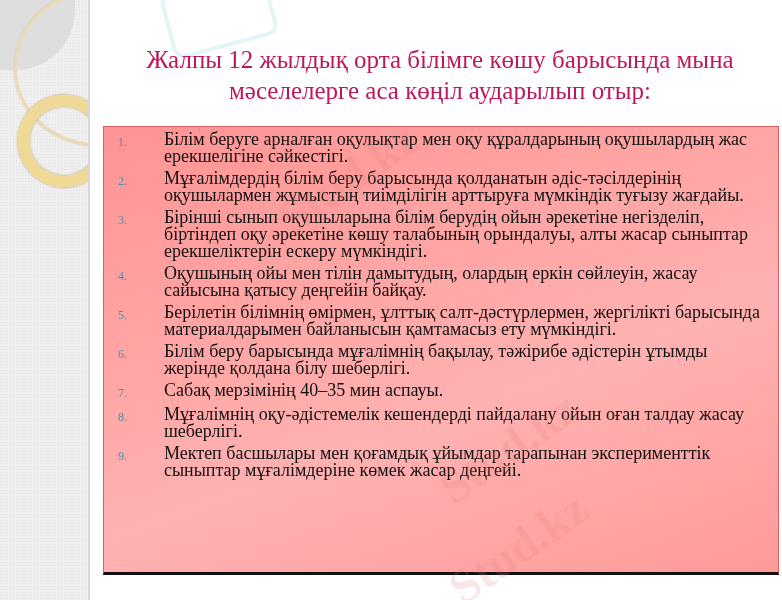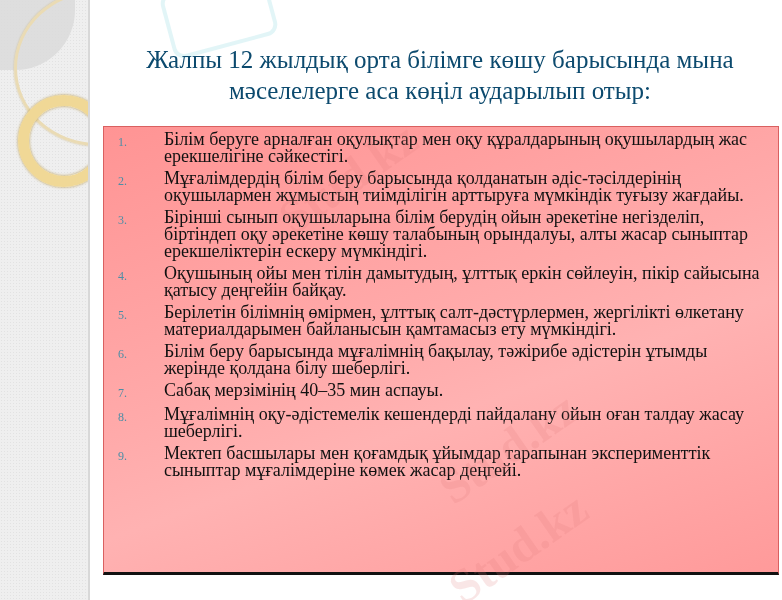--- a/index.html
+++ b/index.html
@@ -6,21 +6,21 @@
   body { width:782px; height:600px; position:relative; overflow:hidden; background:#ffffff; font-family:"Liberation Serif", "DejaVu Serif", serif; }
   .left-panel { position:absolute; left:0; top:0; width:88px; height:600px;
     background-color:#efefef;
     background-image: radial-gradient(#e2e2e2 0.6px, transparent 0.8px);
     background-size:3px 3px;
     border-right:2px solid #d8d8d8; overflow:hidden; }
   .leaf { position:absolute; left:-20px; top:-30px; width:95px; height:100px; background:#dcdcdc; border-radius:0 0 60px 0; opacity:.9; }
   .ring-big { position:absolute; left:14px; top:-10px; width:160px; height:150px; border-radius:50%; border:3px solid #eadbb4; box-shadow:0 0 2px #cbb98a; }
   .ring-gold { position:absolute; left:18px; top:95px; width:70px; height:70px; border-radius:50%; border:11px solid #f0d896; box-shadow: inset 0 0 3px #b89a4d, 0 0 3px #b89a4d; }
   .watermark-logo { position:absolute; left:165px; top:-20px; width:100px; height:60px; border:4px solid #cfeef2; border-radius:12px; transform:rotate(-15deg); opacity:.6; }
-  .title { position:absolute; left:105px; top:44px; width:670px; text-align:center; color:#0c4a6e; font-size:25px; line-height:31px; }
+  .title { position:absolute; left:105px; top:44px; width:670px; text-align:center; color:#be185d; font-size:25px; line-height:31px; }
   .content-box { position:absolute; left:103px; top:126px; width:676px; height:449px;
     background: linear-gradient(160deg, #ff9494 0%, #ffaaaa 45%, #ffb2b2 60%, #ff9a9a 100%);
     border:1px solid #d96060; border-bottom:3px solid #111; box-sizing:border-box; }
   .list { list-style:none; margin:0; padding:4px 0 0 0; }
   .item { display:flex; margin-bottom:5px; }
   .num { width:60px; flex:0 0 60px; padding-left:14px; box-sizing:border-box; color:#4d8ea6; font-size:12px; line-height:16px; padding-top:3px; }
   .text { flex:1; color:#111; font-size:18px; line-height:17px; padding-right:6px; }
   .wm-text { position:absolute; color:#e07a7a; opacity:.18; font-size:48px; font-weight:bold; transform:rotate(-35deg); pointer-events:none; font-family:"Liberation Serif", serif; }
 </style>
 </head>
@@ -45,25 +45,25 @@
     <li class="item">
         <span class="num">2.</span>
         <span class="text">Мұғалімдердің білім беру барысында қолданатын әдіс-тәсілдерінің оқушылармен жұмыстың тиімділігін арттыруға мүмкіндік туғызу жағдайы.</span>
       </li>
     <li class="item">
         <span class="num">3.</span>
         <span class="text">Бірінші сынып оқушыларына білім берудің ойын әрекетіне негізделіп, біртіндеп оқу әрекетіне көшу талабының орындалуы, алты жасар сыныптар ерекшеліктерін ескеру мүмкіндігі.</span>
       </li>
     <li class="item">
         <span class="num">4.</span>
-        <span class="text">Оқушының ойы мен тілін дамытудың, ұлттық еркін сөйлеуін, пікір сайысына қатысу деңгейін байқау.</span>
+        <span class="text">Оқушының ойы мен тілін дамытудың, олардың еркін сөйлеуін, жасау сайысына қатысу деңгейін байқау.</span>
       </li>
     <li class="item">
         <span class="num">5.</span>
-        <span class="text">Берілетін білімнің өмірмен, ұлттық салт-дәстүрлермен, жергілікті өлкетану материалдарымен байланысын қамтамасыз ету мүмкіндігі.</span>
+        <span class="text">Берілетін білімнің өмірмен, ұлттық салт-дәстүрлермен, жергілікті барысында материалдарымен байланысын қамтамасыз ету мүмкіндігі.</span>
       </li>
     <li class="item">
         <span class="num">6.</span>
         <span class="text">Білім беру барысында мұғалімнің бақылау, тәжірибе әдістерін ұтымды жерінде қолдана білу шеберлігі.</span>
       </li>
     <li class="item">
         <span class="num">7.</span>
         <span class="text">Сабақ мерзімінің 40–35 мин аспауы.</span>
       </li>
     <li class="item">

